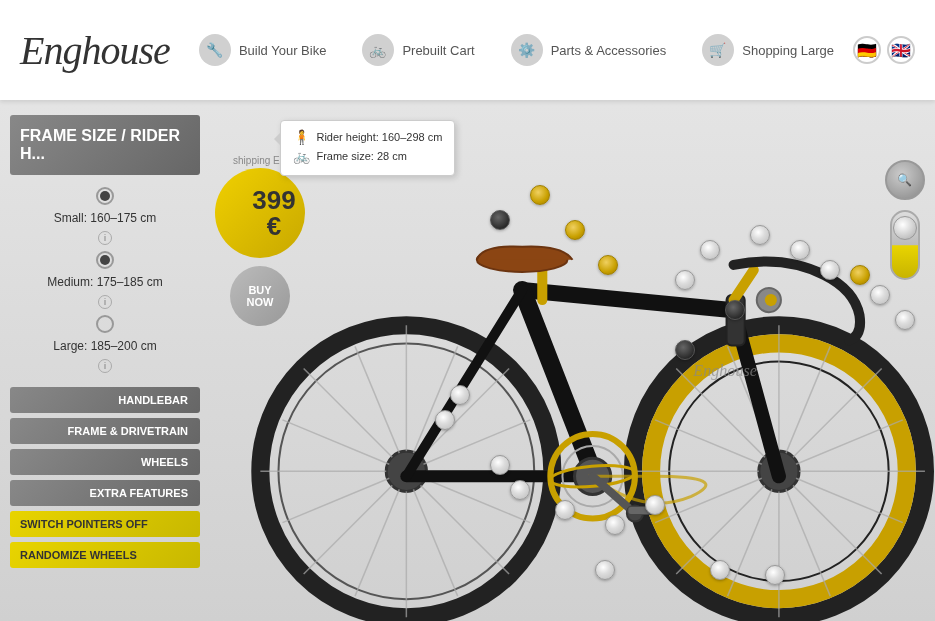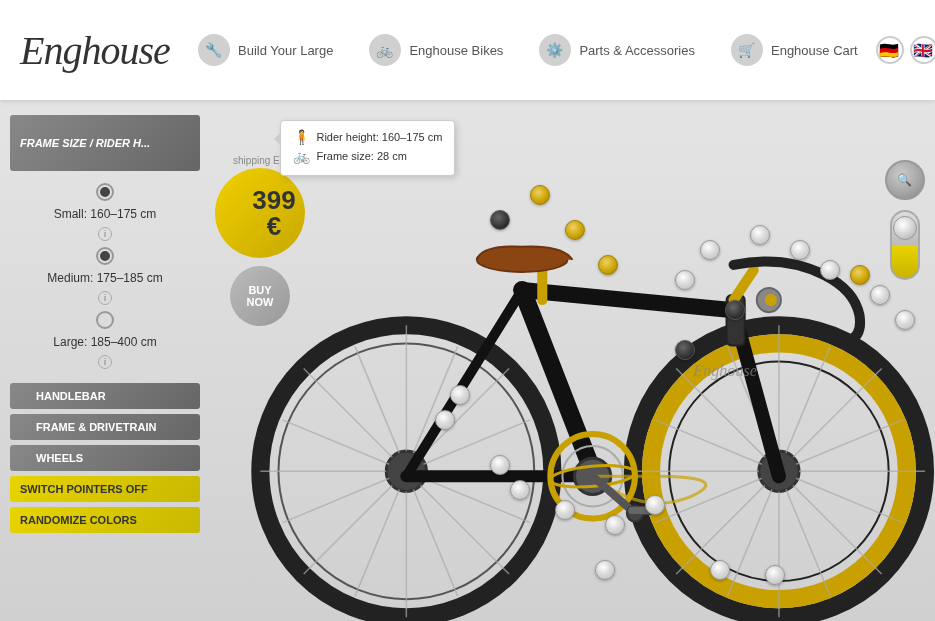--- a/index.html
+++ b/index.html
@@ -89,27 +89,26 @@
     .sidebar {
       width: 210px;
       padding: 15px 10px;
       flex-shrink: 0;
       position: relative;
       z-index: 5;
     }
     .frame-size-bar {
       background: linear-gradient(135deg, #888 0%, #666 100%);
       color: white;
-      font-size: 11px;
+      font-size: 16px;
       font-weight: bold;
-      padding: 22px 10px;
+      padding: 12px 10px;
       border-radius: 3px;
       margin-bottom: 12px;
       cursor: pointer;
-      font-style: italic;
     }
     .size-options {
       margin-bottom: 14px;
     }
     .size-row {
       display: flex;
       align-items: center;
       gap: 6px;
       margin-bottom: 6px;
       font-size: 12px;
@@ -144,27 +143,27 @@
       justify-content: center;
       color: #777;
       cursor: pointer;
       flex-shrink: 0;
     }
     .menu-btn {
       background: linear-gradient(135deg, #888 0%, #666 100%);
       color: white;
       font-size: 11px;
       font-weight: bold;
-      padding: 7px 26px;
+      padding: 7px 12px;
       border-radius: 3px;
       margin-bottom: 5px;
       cursor: pointer;
       display: block;
       width: 100%;
-      text-align: left;
+      text-align: right;
     }
     .action-btn {
       background: linear-gradient(135deg, #d4c200 0%, #b8a800 100%);
       color: #333;
       font-size: 11px;
       font-weight: bold;
       padding: 7px 10px;
       border-radius: 3px;
       margin-bottom: 5px;
       cursor: pointer;
@@ -339,33 +338,33 @@
   </style>
 </head>
 <body>
 
 <div class="header">
   <div class="logo" style="font-style:italic; font-family: Georgia, serif; font-size:38px; letter-spacing:-1px;"><span style="font-family:Georgia,serif;font-style:italic;font-size:40px;color:#333;letter-spacing:-1px;">Enghouse</span></div>
 
   <nav class="nav">
     <div class="nav-item">
       <div class="nav-icon">🔧</div>
-      <span>Build Your Large</span>
+      <span>Build Your Bike</span>
     </div>
     <div class="nav-item">
       <div class="nav-icon">🚲</div>
-      <span>Enghouse Bikes</span>
+      <span>Prebuilt Cart</span>
     </div>
     <div class="nav-item">
       <div class="nav-icon">⚙️</div>
       <span>Parts &amp; Accessories</span>
     </div>
     <div class="nav-item">
       <div class="nav-icon">🛒</div>
-      <span>Enghouse Cart</span>
+      <span>Shopping Large</span>
     </div>
   </nav>
 
   <div class="lang-flags">
     <div class="flag">🇩🇪</div>
     <div class="flag">🇬🇧</div>
   </div>
 </div>
 
 <div class="main">
@@ -385,41 +384,42 @@
         <div class="radio-outer">
           <div class="radio-inner"></div>
         </div>
         <span>Medium: 175–185 cm</span>
         <div class="info-icon">i</div>
       </div>
       <div class="size-row">
         <div class="radio-outer">
           <div class="radio-inner empty"></div>
         </div>
-        <span>Large: 185–400 cm</span>
+        <span>Large: 185–200 cm</span>
         <div class="info-icon">i</div>
       </div>
     </div>
 
     <div class="menu-btn">HANDLEBAR</div>
     <div class="menu-btn">FRAME &amp; DRIVETRAIN</div>
     <div class="menu-btn">WHEELS</div>
+    <div class="menu-btn">EXTRA FEATURES</div>
 
     <div style="">
       <div class="action-btn yellow">SWITCH POINTERS OFF</div>
-      <div class="action-btn yellow">RANDOMIZE COLORS</div>
+      <div class="action-btn yellow">RANDOMIZE WHEELS</div>
     </div>
   </div>
 
   <div class="bike-area">
 
     <div class="tooltip-box" style="top:20px; left:70px;">
       <div class="tooltip-row">
         <span class="tooltip-icon">🧍</span>
-        <span>Rider height: 160–175 cm</span>
+        <span>Rider height: 160–298 cm</span>
       </div>
       <div class="tooltip-row">
         <span class="tooltip-icon">🚲</span>
         <span>Frame size: 28 cm</span>
       </div>
     </div>
 
     <div class="price-section" style="top:55px; left:5px;">
       <div class="shipping-label">shipping EU</div>
       <div class="price-circle">

